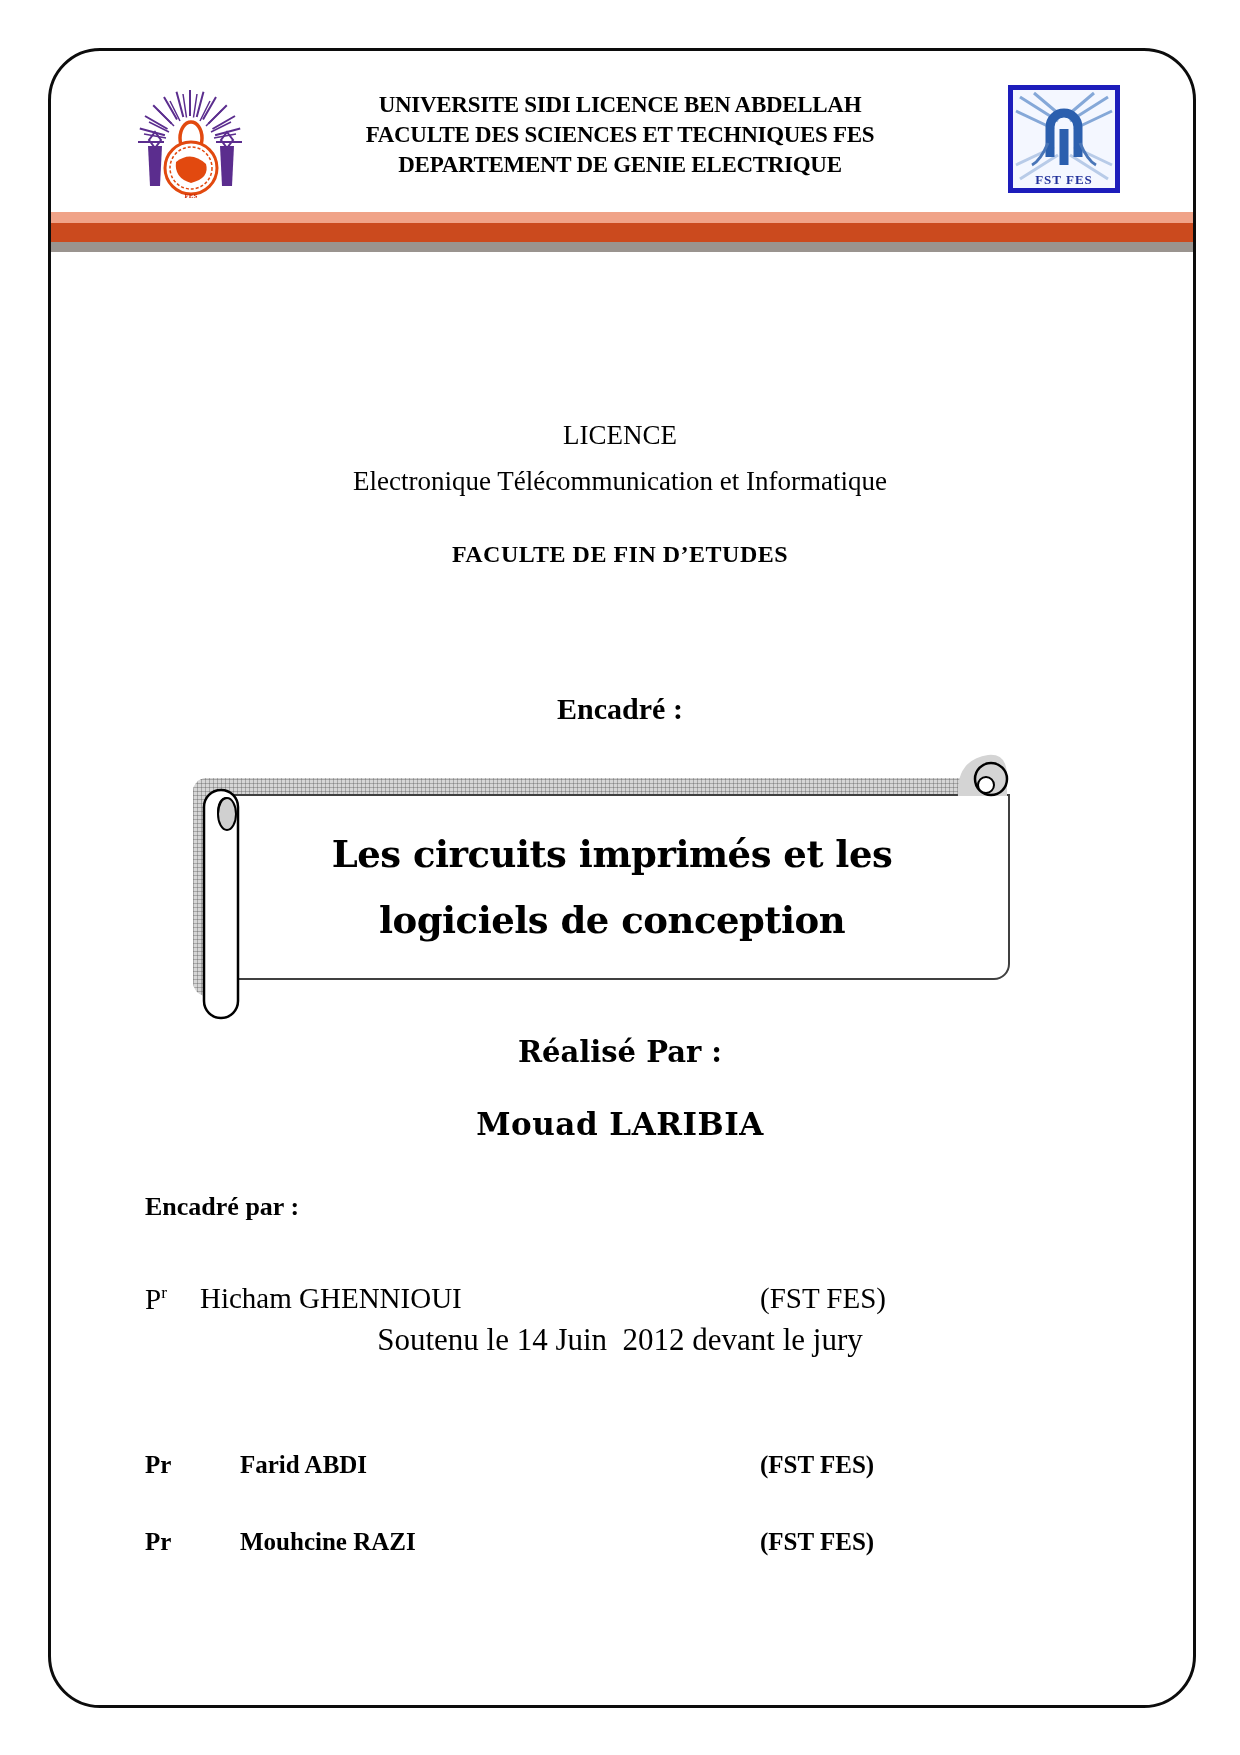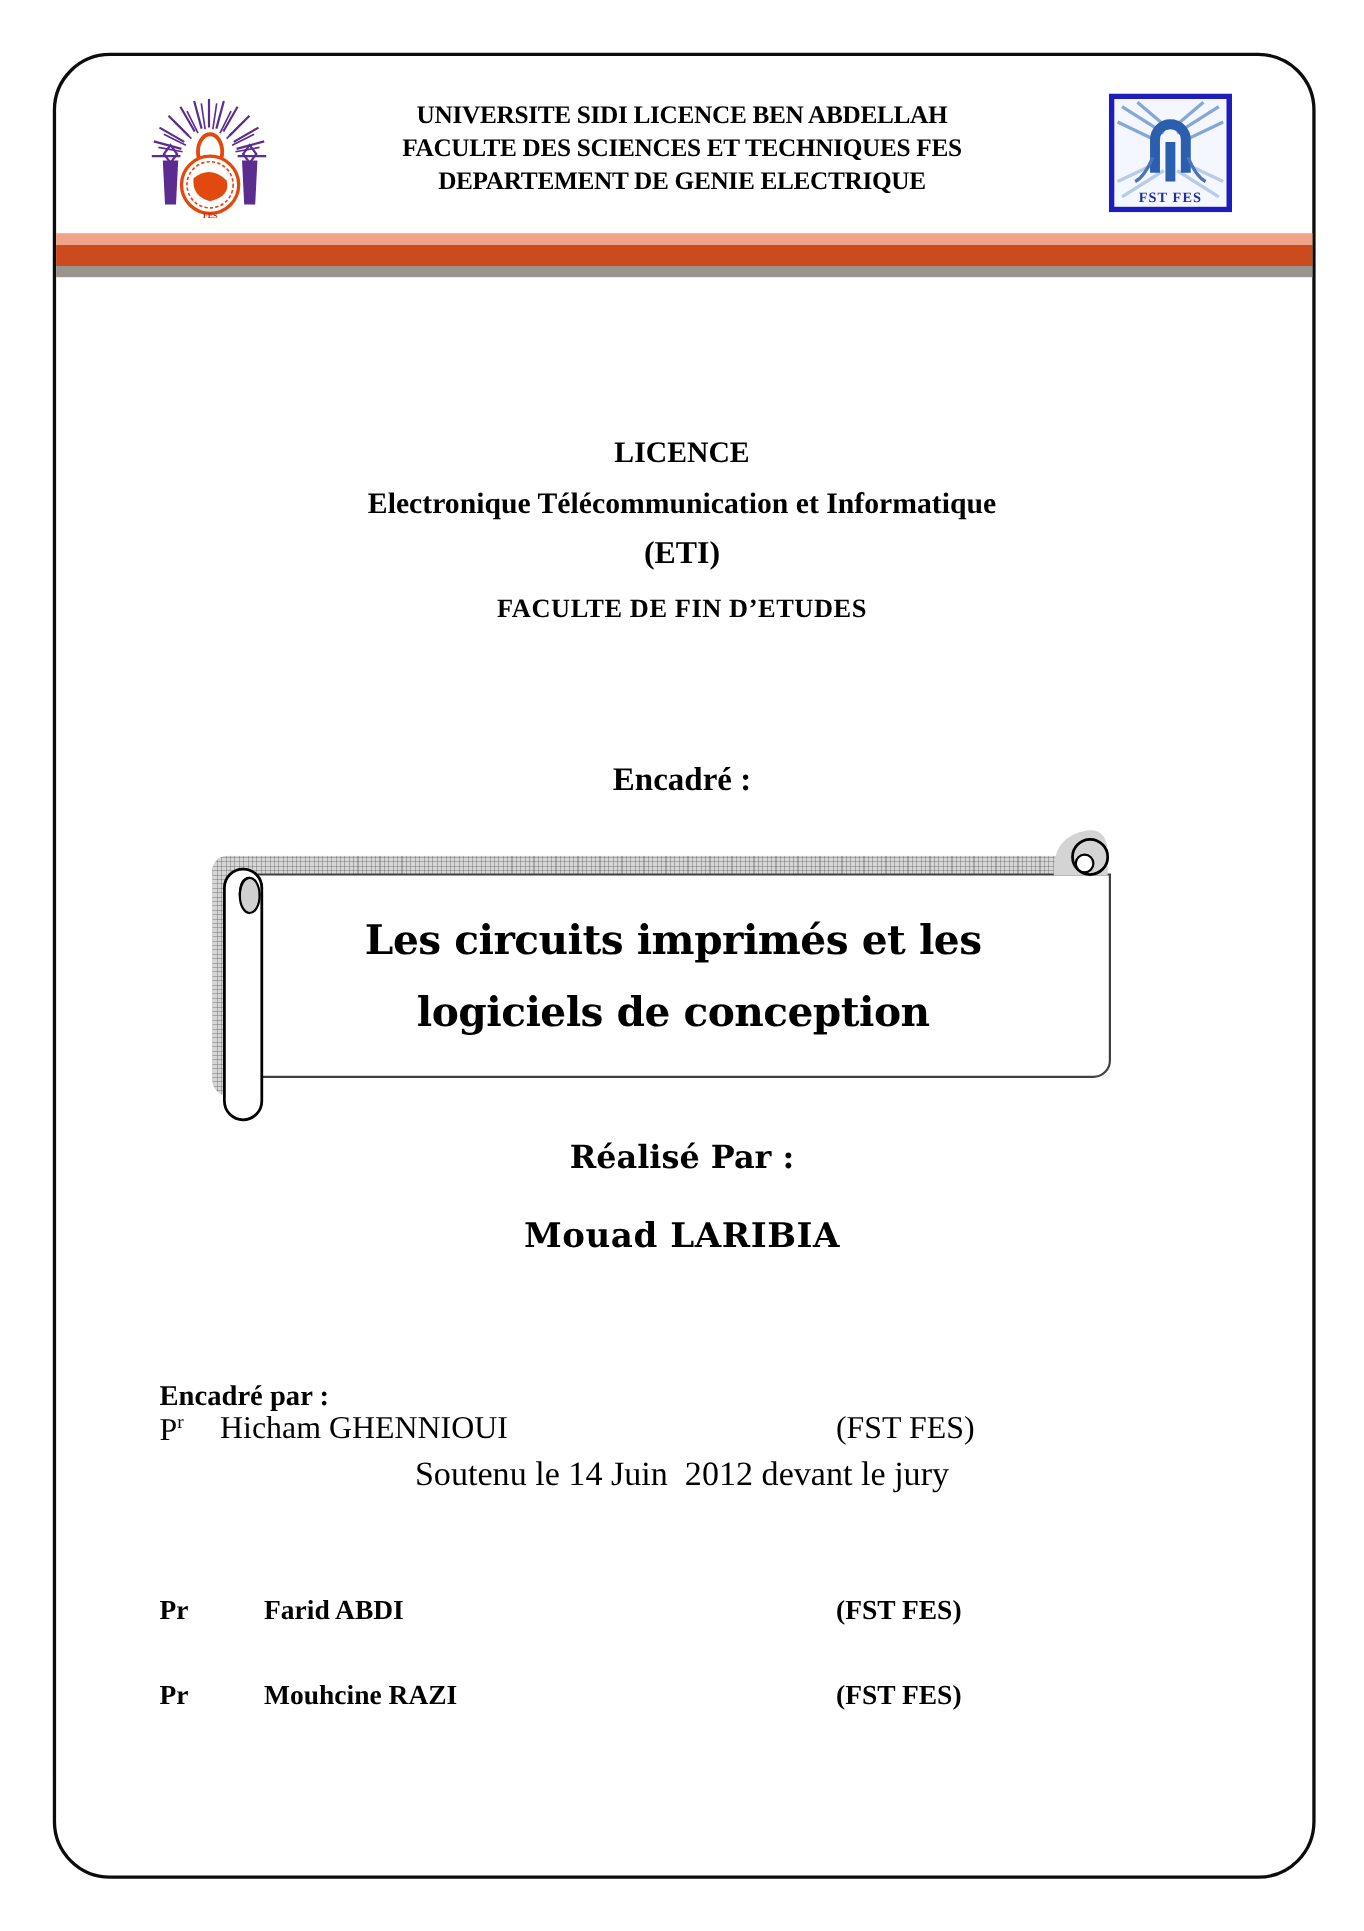--- a/index.html
+++ b/index.html
@@ -12,40 +12,40 @@
   #frame{left:48px;top:48px;width:1142px;height:1654px;border:3px solid #0c0c0c;border-radius:52px;}
 
   #emblem{left:130px;top:82px;width:122px;height:118px;}
   #fstlogo{left:1008px;top:85px;width:100px;height:108px;}
 
   #header-text{top:90px;line-height:30px;font-size:23px;font-weight:bold;letter-spacing:-0.3px;}
 
   #accent-bar{left:51px;top:212px;width:1142px;height:40px;
     background:linear-gradient(#f0a388 0 11px,#cb4a1e 11px 30px,#9a948f 30px 40px);}
 
-  #degree{top:388px;font-size:27px;font-weight:bold;line-height:46px;}
+  #degree{top:412px;font-size:27px;font-weight:normal;line-height:46px;}
   #degree .abbr{font-size:29px;}
   #rapport{top:541px;font-size:24px;font-weight:bold;letter-spacing:.5px;}
   #intitule{top:692px;font-size:30px;font-weight:bold;}
 
   
   .hatch{background-color:#d6d6d6;background-image:
     repeating-linear-gradient(0deg,rgba(80,80,80,.35) 0 1px,transparent 1px 4px),
     repeating-linear-gradient(90deg,rgba(80,80,80,.35) 0 1px,transparent 1px 4px);}
   #scroll-shadow-top{left:193px;top:778px;width:797px;height:18px;border-top-left-radius:14px;z-index:1;}
   #scroll-shadow-left{left:193px;top:778px;width:18px;height:218px;border-radius:14px 0 0 14px;z-index:1;}
   #scroll-panel{left:214px;top:794px;width:792px;height:182px;background:#fff;border:2px solid #404040;
     border-radius:14px 0 16px 16px;z-index:2;display:flex;flex-direction:column;justify-content:center;}
   #scroll-title{text-align:center;font-size:37px;font-weight:bold;line-height:66px;letter-spacing:-0.5px;}
   #scroll-roll{left:196px;top:786px;width:48px;height:236px;z-index:3;}
   #scroll-curl{left:946px;top:742px;width:72px;height:58px;z-index:3;}
 
   #realise{top:1035px;font-size:29px;font-weight:bold;}
   #author{top:1106px;font-size:31px;font-weight:bold;letter-spacing:.5px;}
-  #encadre{left:145px;top:1254px;font-size:26px;font-weight:bold;}
+  #encadre{left:145px;top:1192px;font-size:26px;font-weight:bold;}
 
   .row{left:0;right:0;height:40px;}
   .row .t{position:absolute;left:145px;}
   .row .n{position:absolute;text-align:center;}
   .row .a{position:absolute;left:760px;}
   #supervisor-row{top:1282px;font-size:29px;}
   #supervisor-row .n{left:200px;}
   #supervisor-row sup{font-size:60%;}
   #defense{top:1322px;font-size:31px;font-weight:normal;white-space:pre;}
   .jury-row{font-size:25px;font-weight:bold;}
@@ -92,21 +92,20 @@
     <div>UNIVERSITE SIDI LICENCE BEN ABDELLAH</div>
     <div>FACULTE DES SCIENCES ET TECHNIQUES FES</div>
     <div>DEPARTEMENT DE GENIE ELECTRIQUE</div>
   </div>
 
   <div id="accent-bar" class="abs"></div>
 
   <div id="degree" class="abs ctr">
     <div>LICENCE</div>
     <div>Electronique Télécommunication et Informatique</div>
-    <div class="abbr">(ETI)</div>
   </div>
 
   <div id="rapport" class="abs ctr">FACULTE DE FIN D’ETUDES</div>
 
   <div id="intitule" class="abs ctr">Encadré :</div>
 
   <div id="scroll-shadow-top" class="abs hatch"></div>
   <div id="scroll-shadow-left" class="abs hatch"></div>
   <div id="scroll-panel" class="abs">
     <div id="scroll-title" class="book">

